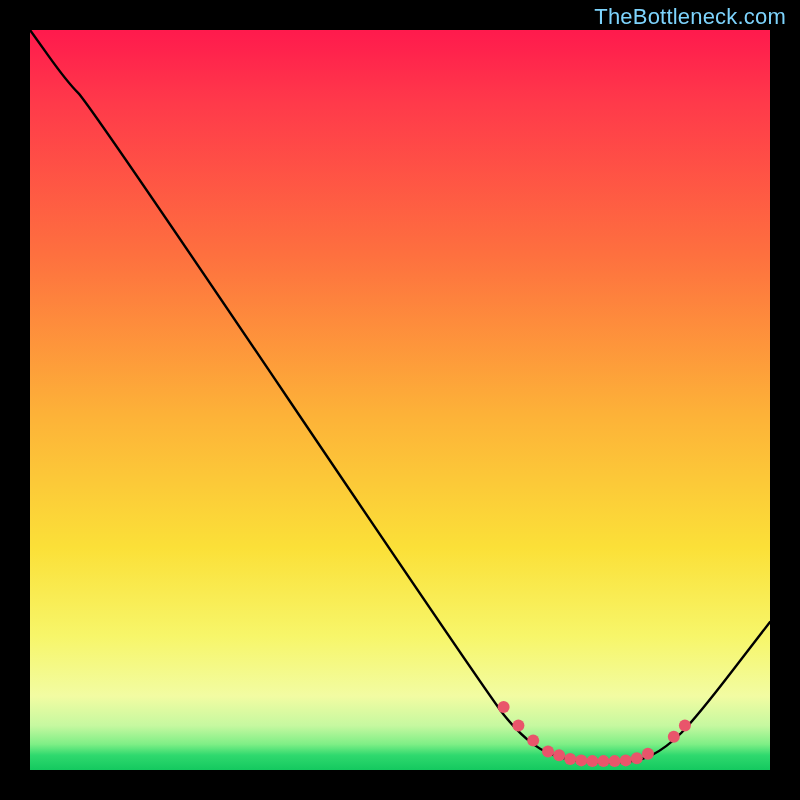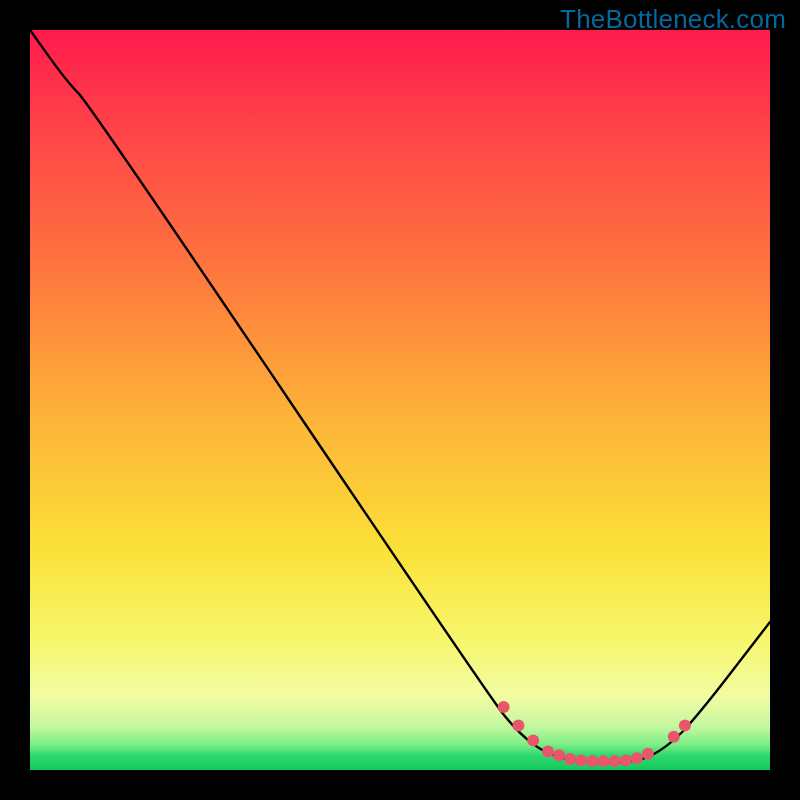--- a/index.html
+++ b/index.html
@@ -36,22 +36,22 @@
       #c6f8a0 94%,
       #7fef86 96.5%,
       #2fd96e 98%,
       #14c95f 100%
     );
   }
   .watermark {
     position: absolute;
     top: 4px;
     right: 14px;
-    color: #0369a1;
-    font-size: 26px;
+    color: #7dd3fc;
+    font-size: 22px;
     font-weight: 500;
     letter-spacing: 0.2px;
     user-select: none;
   }
   svg.curve {
     position: absolute;
     left: 0;
     top: 0;
     width: 740px;
     height: 740px;

